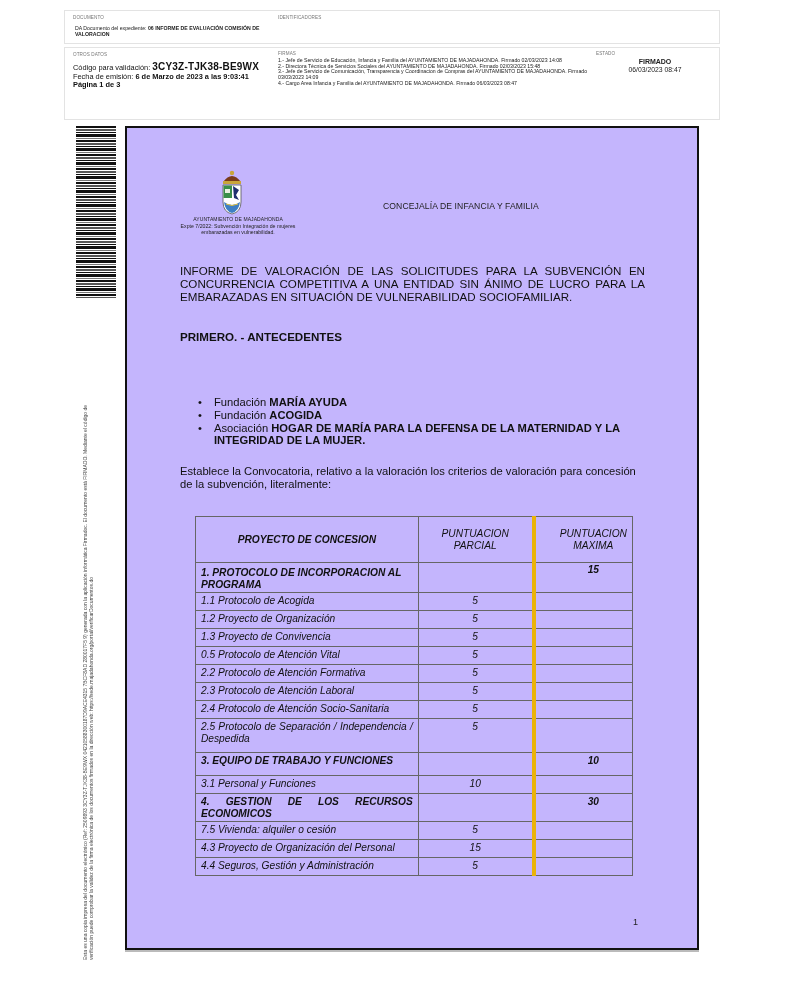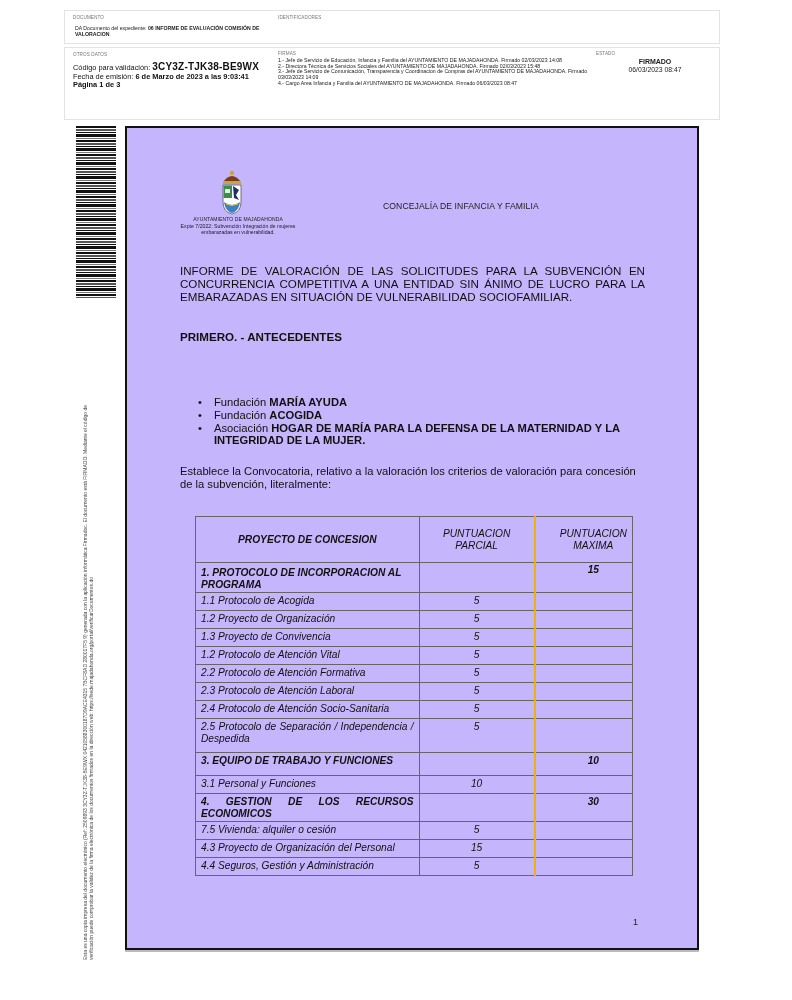--- a/index.html
+++ b/index.html
@@ -53,21 +53,21 @@
   .bullets { position: absolute; left: 71px; top: 268px; width: 450px; list-style: none; font-size: 11.2px; line-height: 12.8px; color: #111; }
   .bullets li { position: relative; padding-left: 16px; }
   .bullets li::before { content: "•"; position: absolute; left: 0; top: 0; }
   .bullets b { font-weight: bold; }
 
   
   .crit { position: absolute; left: 68px; top: 388px; width: 438px; border-collapse: collapse; font-style: italic; font-size: 10.2px; color: #111; }
   .crit td, .crit th { border: 1px solid #666; padding: 1px 5px; vertical-align: top; line-height: 12px; }
   .crit th { font-weight: normal; text-align: center; vertical-align: middle; height: 46px; }
   .crit th.c1 { font-weight: bold; }
-  .crit td.c3, .crit th.c3 { border-left: 2px solid #eab308; padding-left: 24px; }
+  .crit td.c3, .crit th.c3 { border-left: 4px solid #eab308; padding-left: 24px; }
   .crit td.c2 { text-align: center; }
   .crit td.c3 { text-align: center; font-weight: bold; }
   .crit tr.head td { font-weight: bold; padding-top: 4px; }
   .crit tr.head td.c3 { padding-top: 1px; }
   .crit tr.item td { height: 18px; padding-top: 2px; }
   .crit tr.head td { height: 23px; }
   .crit td.justify { text-align: justify; text-align-last: left; }
   .c1w { width: 232px; } .c2w { width: 118px; } .c3w { width: 88px; }
 
   .pagenum { position: absolute; left: 506px; top: 789px; font-size: 9px; color: #222; }
@@ -167,21 +167,21 @@
           <td class="c1">1.2 Proyecto de Organización</td>
           <td class="c2">5</td>
           <td class="c3"></td>
         </tr>
       <tr class="item">
           <td class="c1">1.3 Proyecto de Convivencia</td>
           <td class="c2">5</td>
           <td class="c3"></td>
         </tr>
       <tr class="item">
-          <td class="c1">1.2 Protocolo de Atención Vital</td>
+          <td class="c1">0.5 Protocolo de Atención Vital</td>
           <td class="c2">5</td>
           <td class="c3"></td>
         </tr>
       <tr class="item">
           <td class="c1">2.2 Protocolo de Atención Formativa</td>
           <td class="c2">5</td>
           <td class="c3"></td>
         </tr>
       <tr class="item">
           <td class="c1">2.3 Protocolo de Atención Laboral</td>

